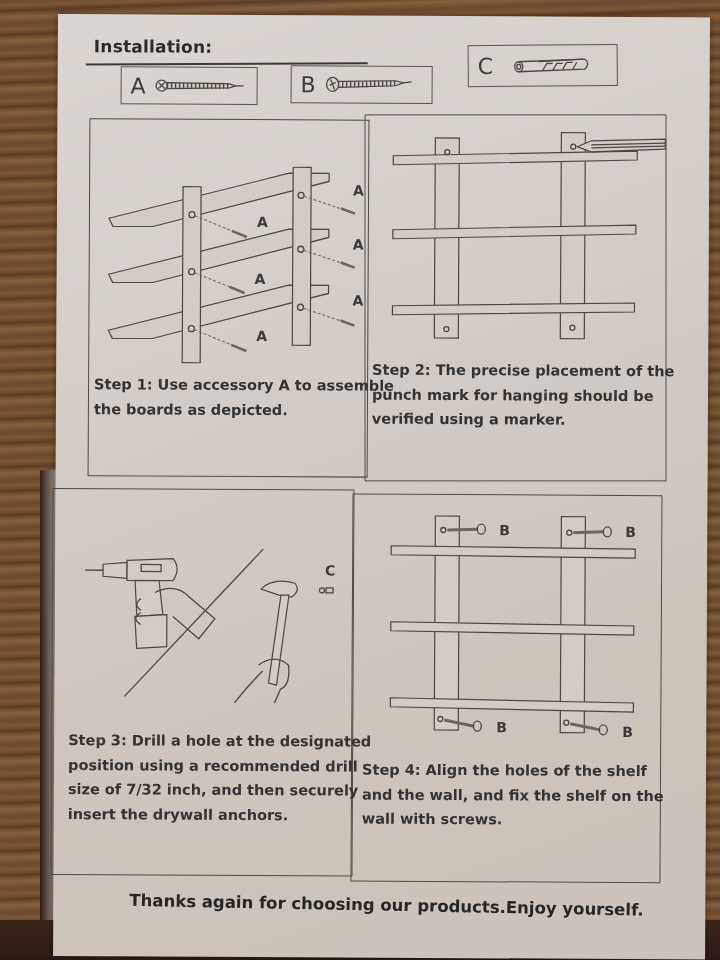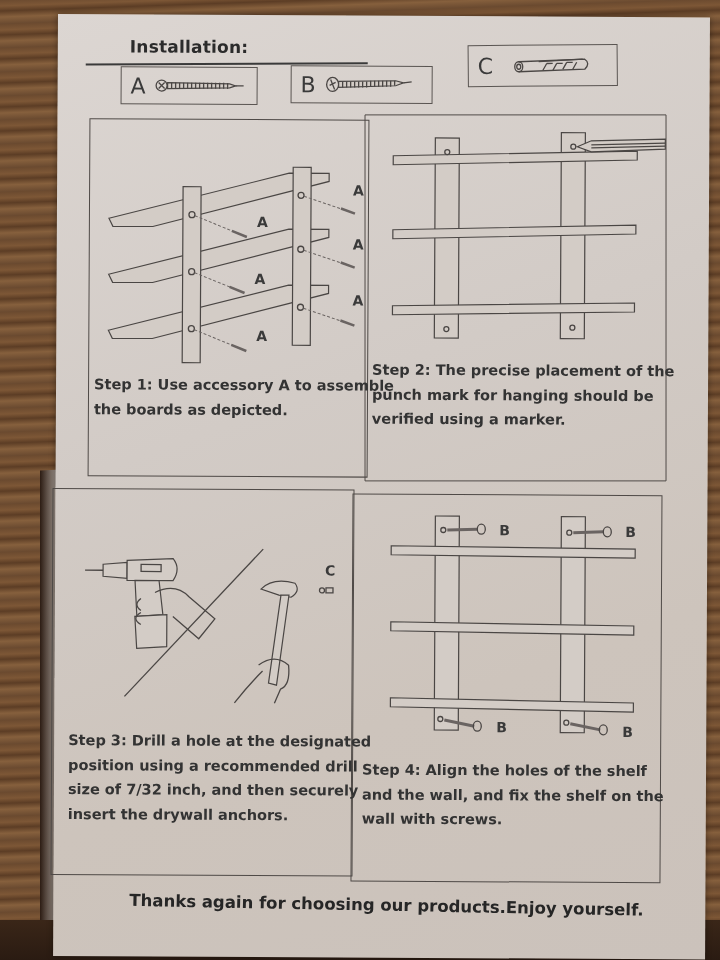--- a/index.html
+++ b/index.html
@@ -21,21 +21,21 @@
     transform-origin: 0 0;
     box-shadow: 0 0 6px rgba(0,0,0,.4);
   }
   .paper-left-shadow {
     position: absolute; left: 40px; top: 470px; width: 22px; height: 490px;
     background: linear-gradient(90deg, #2c1c13, #c9c0b8);
     transform: skewY(-2deg);
   }
   .title {
     position: absolute; left: 36px; top: 22px;
-    font-weight: bold; font-size: 17px; color: #2b2b2b; letter-spacing: .2px; margin-left: 36px;
+    font-weight: bold; font-size: 17px; color: #2b2b2b; letter-spacing: .2px;
   }
   .title-rule {
     position: absolute; left: 28px; top: 48px; width: 282px; height: 2px;
     background: #3a3a3a; transform: rotate(-0.6deg);
   }
   .hw-box {
     position: absolute; border: 1.3px solid #5a5552; height: 36px;
     display: flex; align-items: center;
   }
   .hw-letter { font-size: 22px; color: #3a3a3a; margin-left: 9px; margin-right: 10px; }

